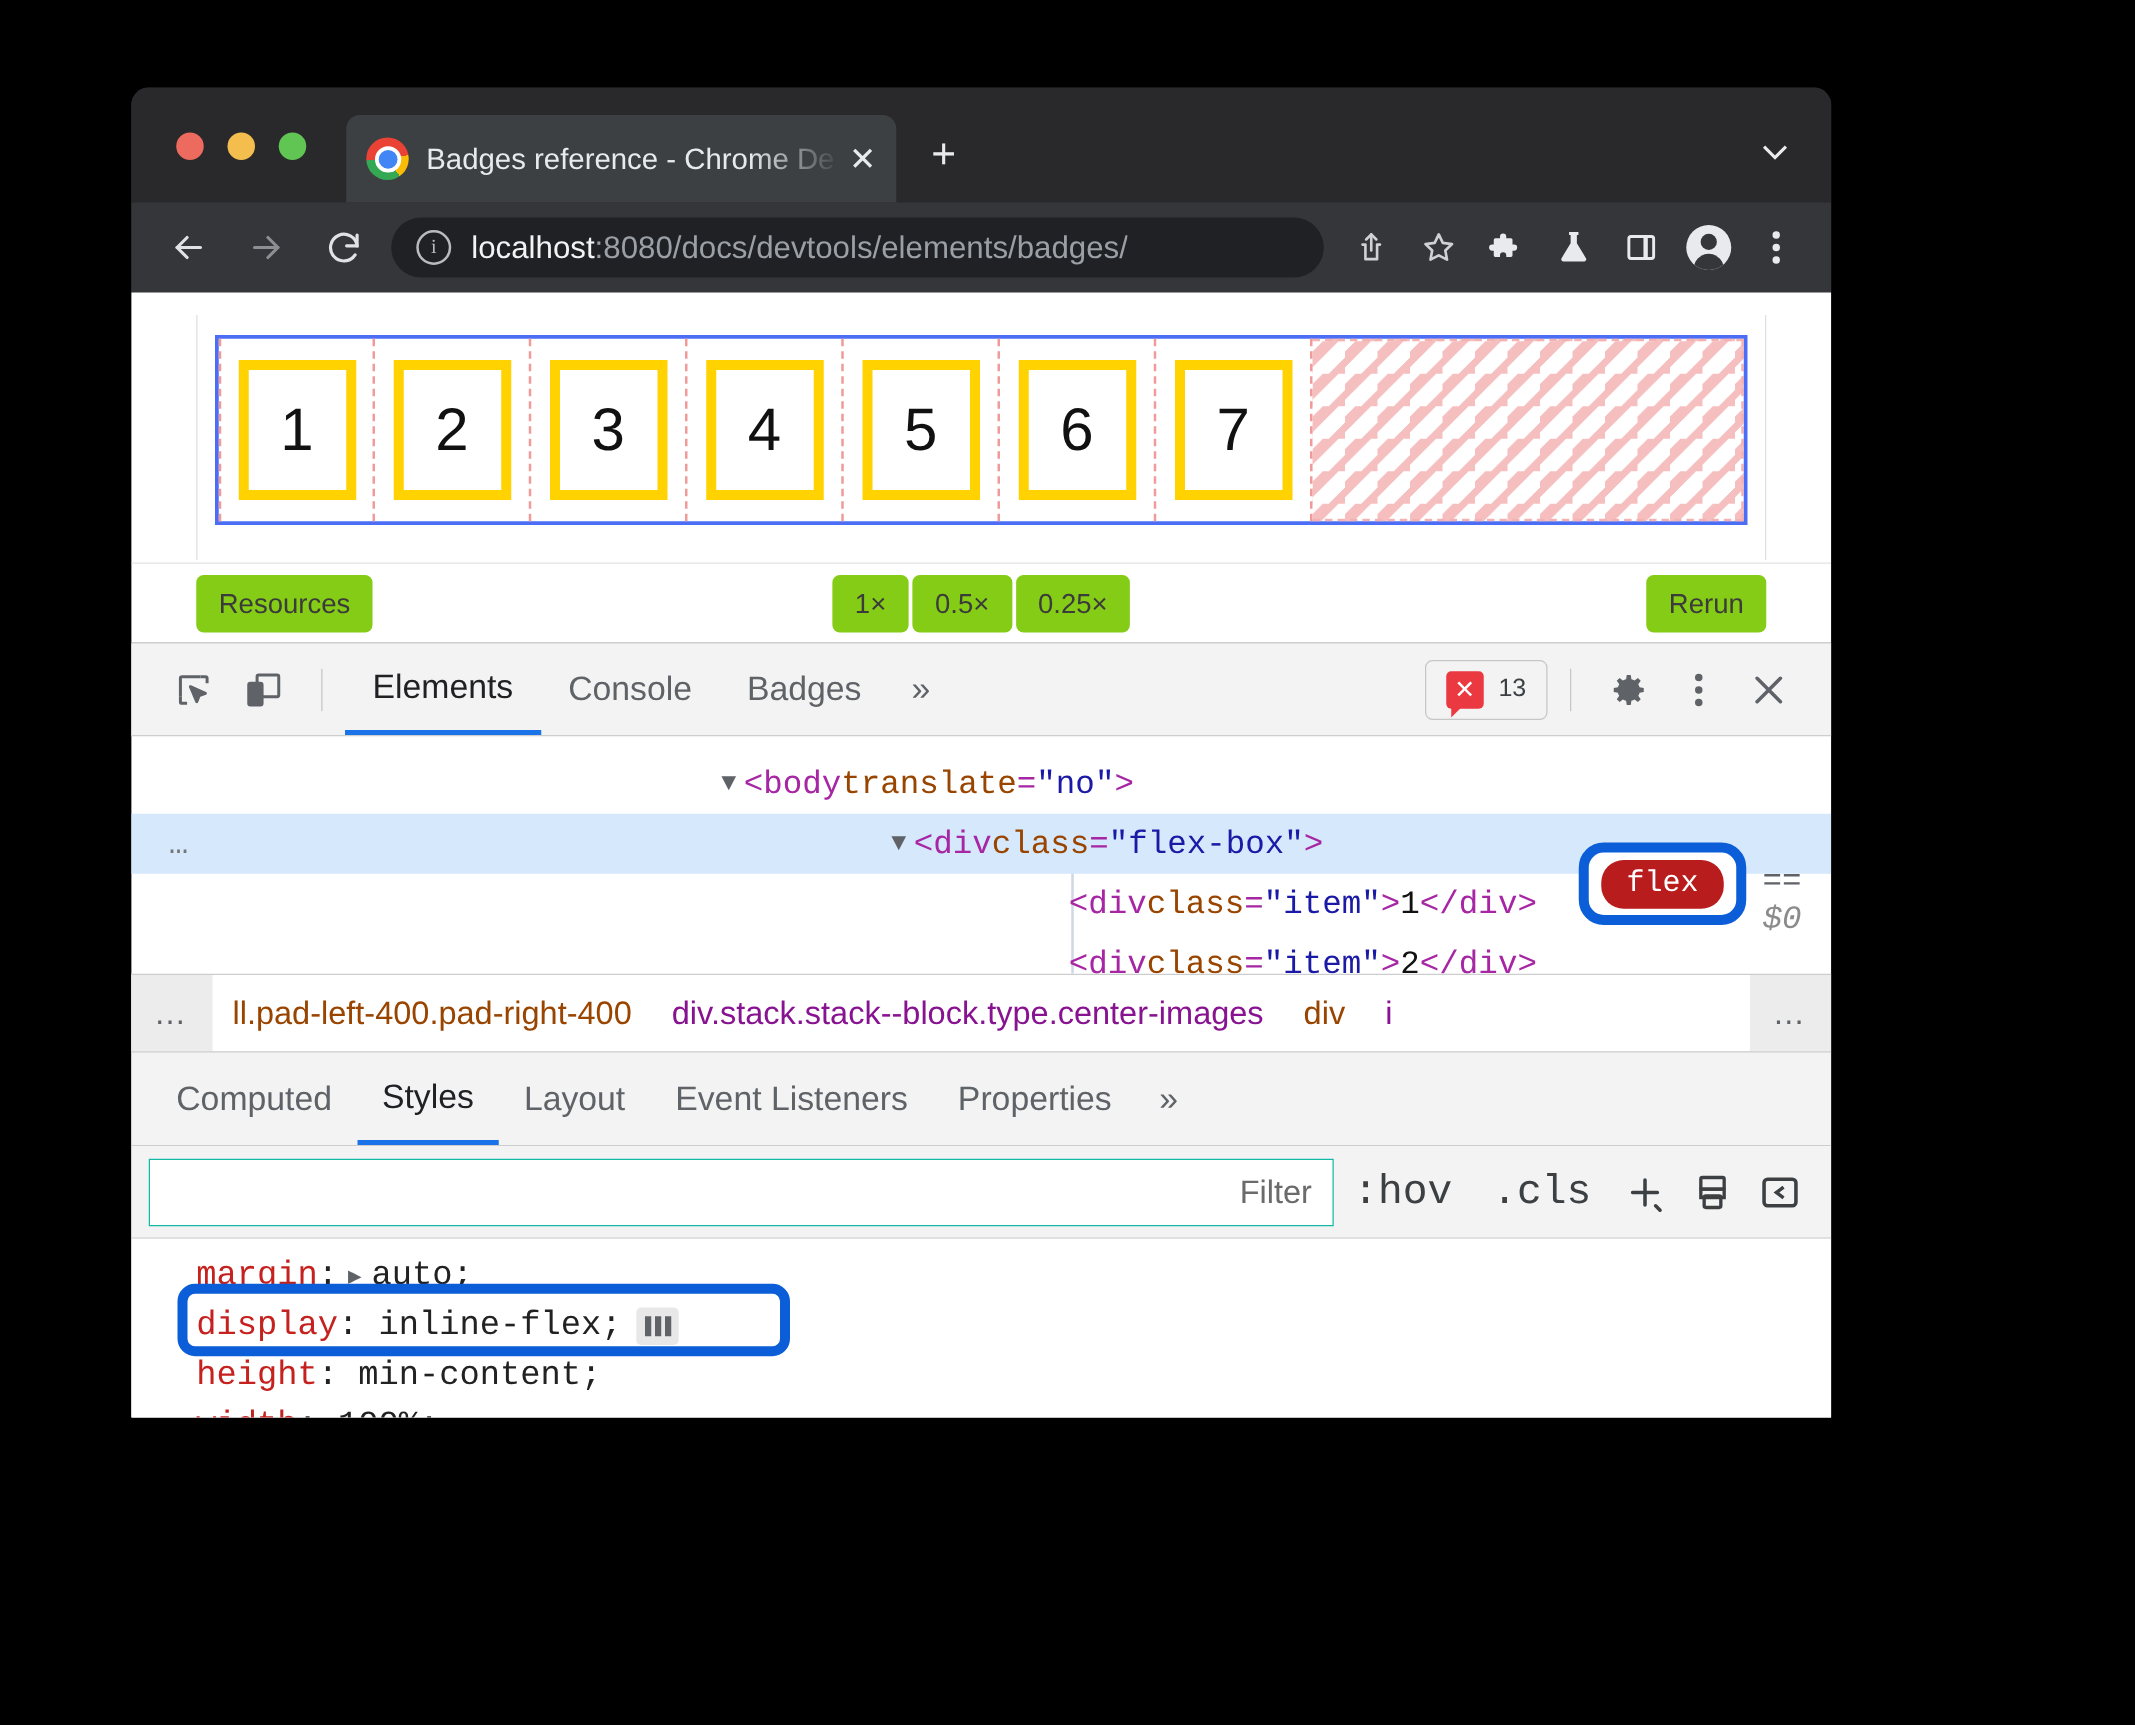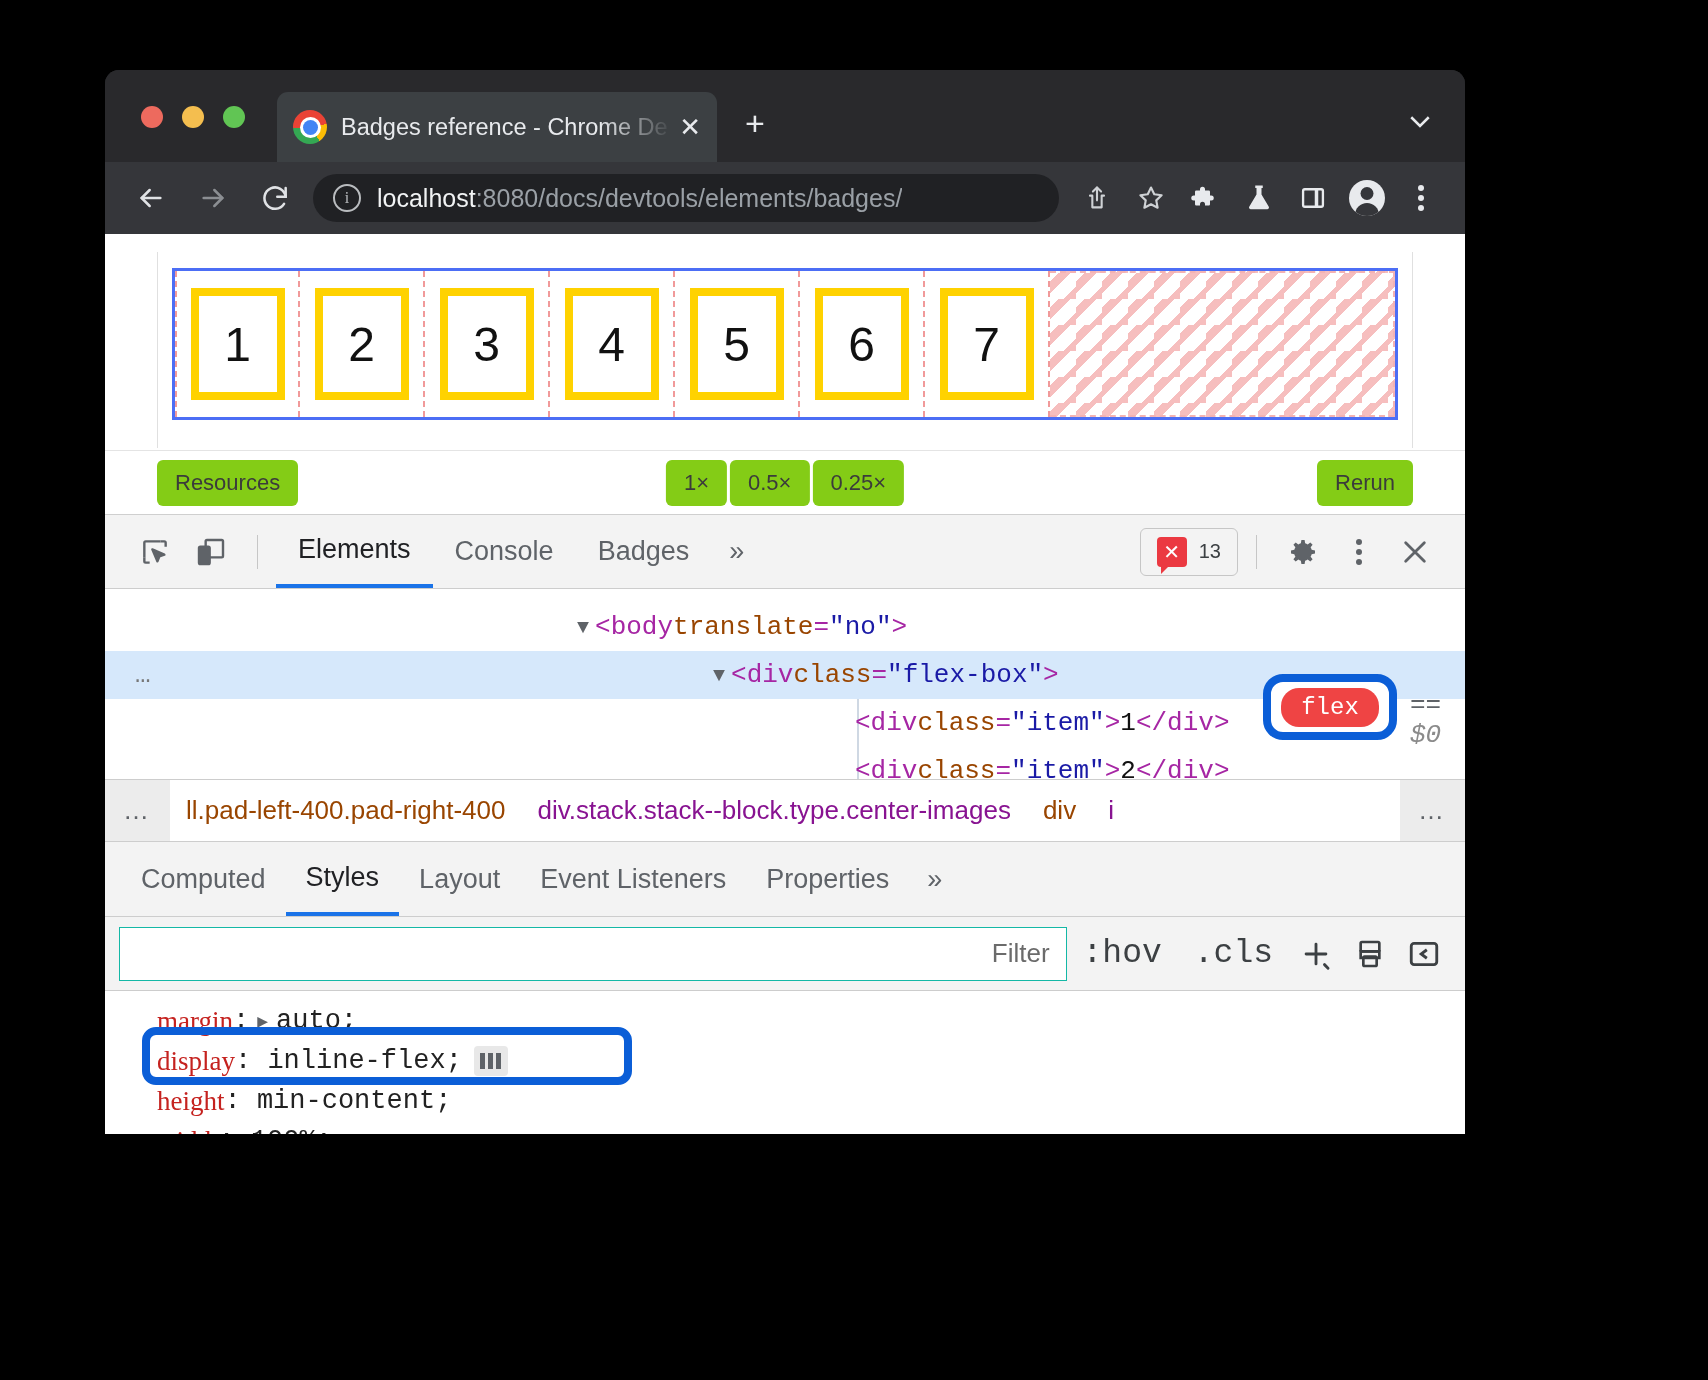--- a/index.html
+++ b/index.html
@@ -406,21 +406,21 @@
     height: 66px;
     border: 8px solid #0b5ed7;
     border-radius: 20px;
     background: #fff;
     display: flex;
     align-items: center;
     justify-content: center;
     box-sizing: border-box;
   }
   .flex-badge {
-    background: #ef4444;
+    background: #b91c1c;
     color: #fff;
     border-radius: 18px;
     font-family: "Liberation Mono", monospace;
     font-size: 24px;
     padding: 6px 20px;
   }
   .eq-dollar {
     position: absolute;
     left: 1305px;
     top: 620px;
@@ -522,21 +522,21 @@
     position: relative;
     padding: 10px 0 0 52px;
     font-family: "Liberation Mono", monospace;
     font-size: 27px;
     background: #fff;
     height: 160px;
     box-sizing: border-box;
     overflow: hidden;
   }
   .css-line { height: 40px; display: flex; align-items: center; white-space: nowrap; }
-  .prop { color: #c5221f; font-family: Liberation Serif, serif; }
+  .prop { color: #c5221f; }
   .pval { color: #222; }
   .expander { color: #5f6368; margin: 0 8px; font-size: 18px; }
   .flex-icon-btn {
     display: inline-flex;
     width: 34px; height: 30px;
     background: #e8e8e8;
     border-radius: 4px;
     margin-left: 12px;
     align-items: center;
     justify-content: center;

